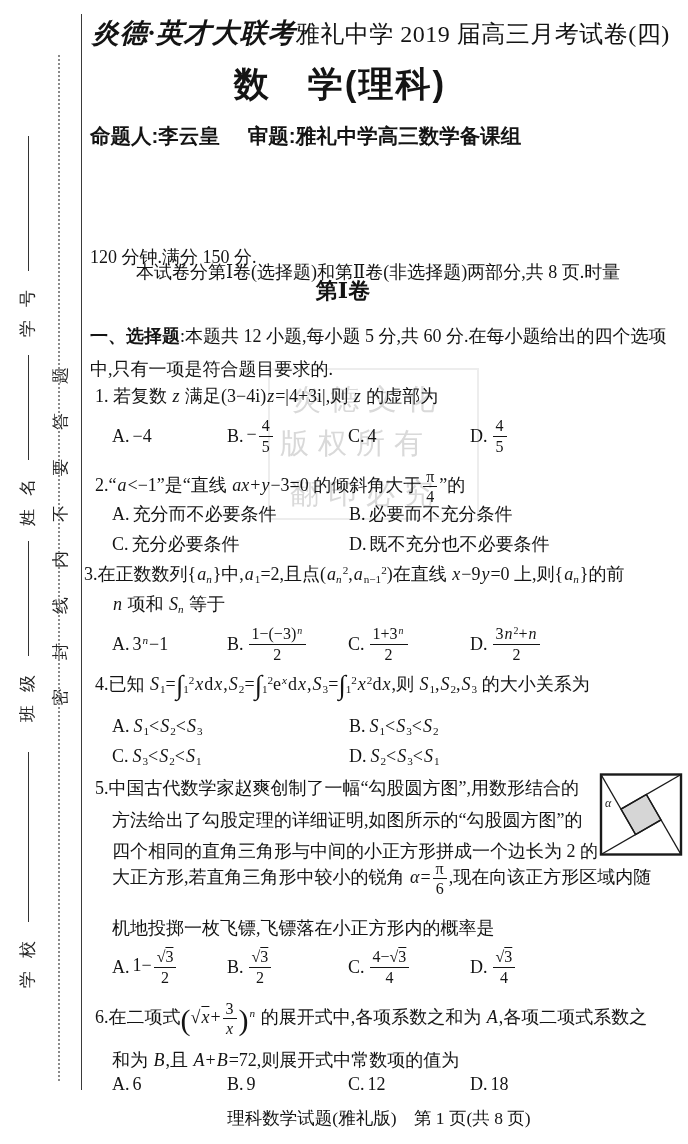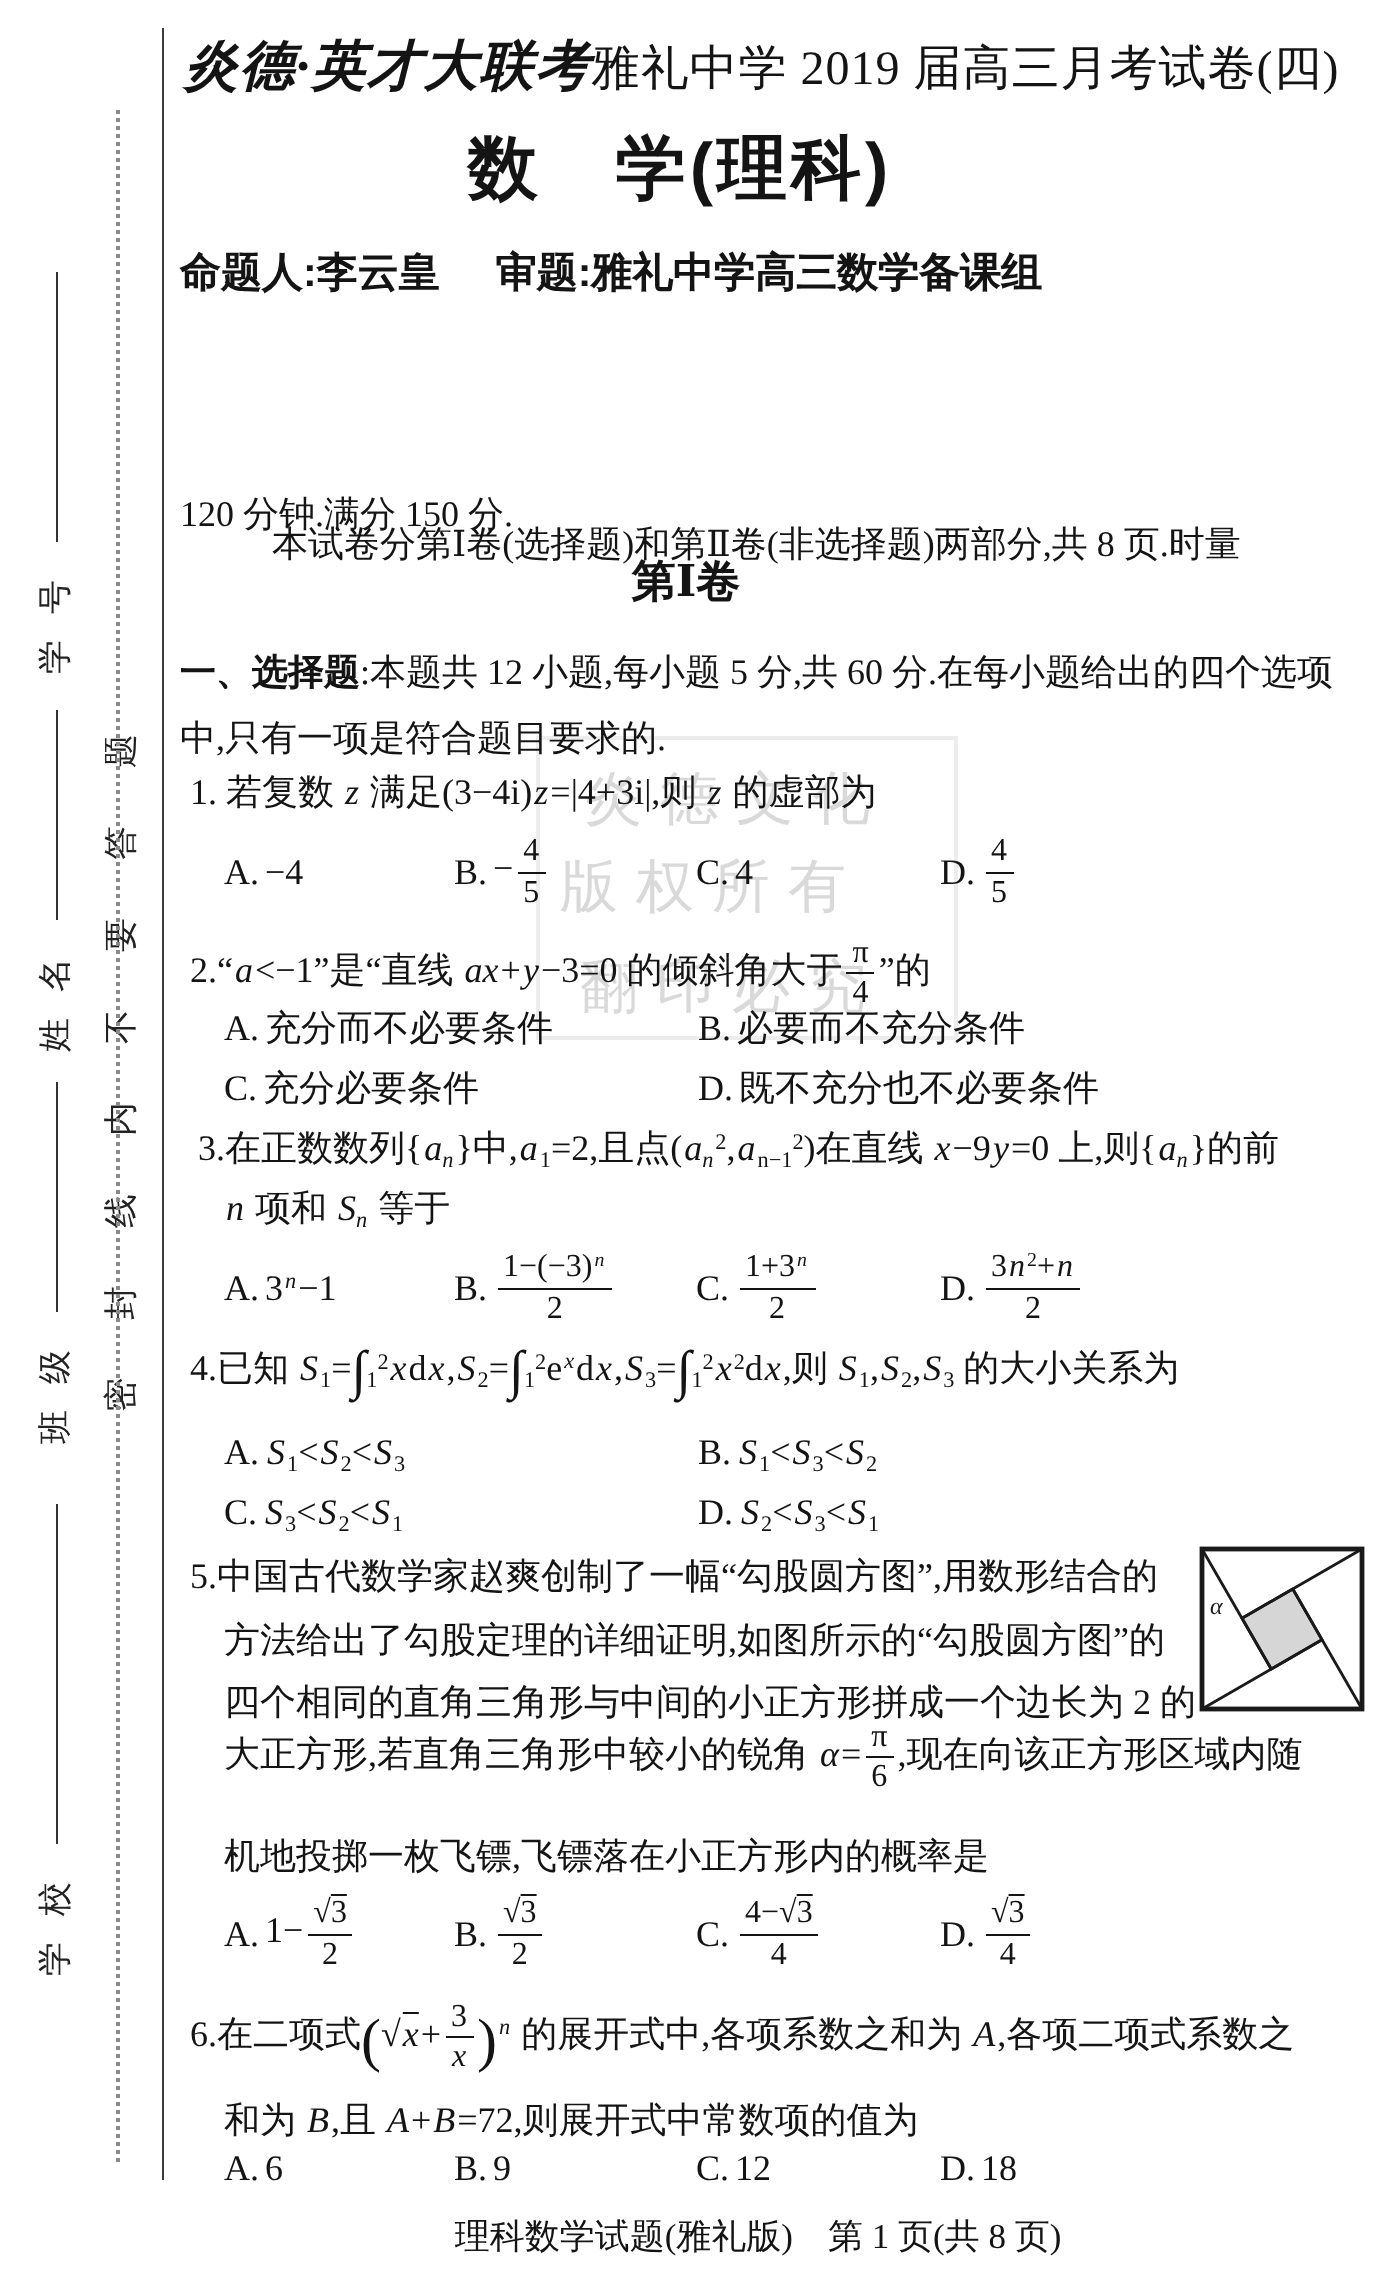--- a/index.html
+++ b/index.html
@@ -116,21 +116,21 @@
     <span class="cell w1">
         <span class="olab">C.</span>
         <span>充分必要条件</span>
       </span>
     <span class="cell">
         <span class="olab">D.</span>
         <span>既不充分也不必要条件</span>
       </span>
   </div>
 
-  <div class="abs body-text" style="top:562px;left:99px;"><span>3.</span><span>在正数数列{<em>a<sub>n</sub></em>}中,<em>a</em><sub>1</sub>=2,且点(<em>a<sub>n</sub></em><sup>2</sup>,<em>a</em><sub>n−1</sub><sup>2</sup>)在直线 <em>x</em>−9<em>y</em>=0 上,则{<em>a<sub>n</sub></em>}的前</span></div>
+  <div class="abs body-text" style="top:562px;left:84px;"><span>3.</span><span>在正数数列{<em>a<sub>n</sub></em>}中,<em>a</em><sub>1</sub>=2,且点(<em>a<sub>n</sub></em><sup>2</sup>,<em>a</em><sub>n−1</sub><sup>2</sup>)在直线 <em>x</em>−9<em>y</em>=0 上,则{<em>a<sub>n</sub></em>}的前</span></div>
   <div class="abs body-text" style="top:592px;left:112px;"><em>n</em> 项和 <em>S<sub>n</sub></em> 等于</div>
   <div class="abs body-text optrow" style="top:622px;height:44px;">
     <span class="cell c1">
         <span class="olab">A.</span>
         <span>3<sup><em>n</em></sup>−1</span>
       </span>
     <span class="cell c2">
         <span class="olab">B.</span>
         <span><span class="fr"><span class="fn">1−(−3)<sup><em>n</em></sup></span><span class="fd">2</span></span></span>
       </span>

